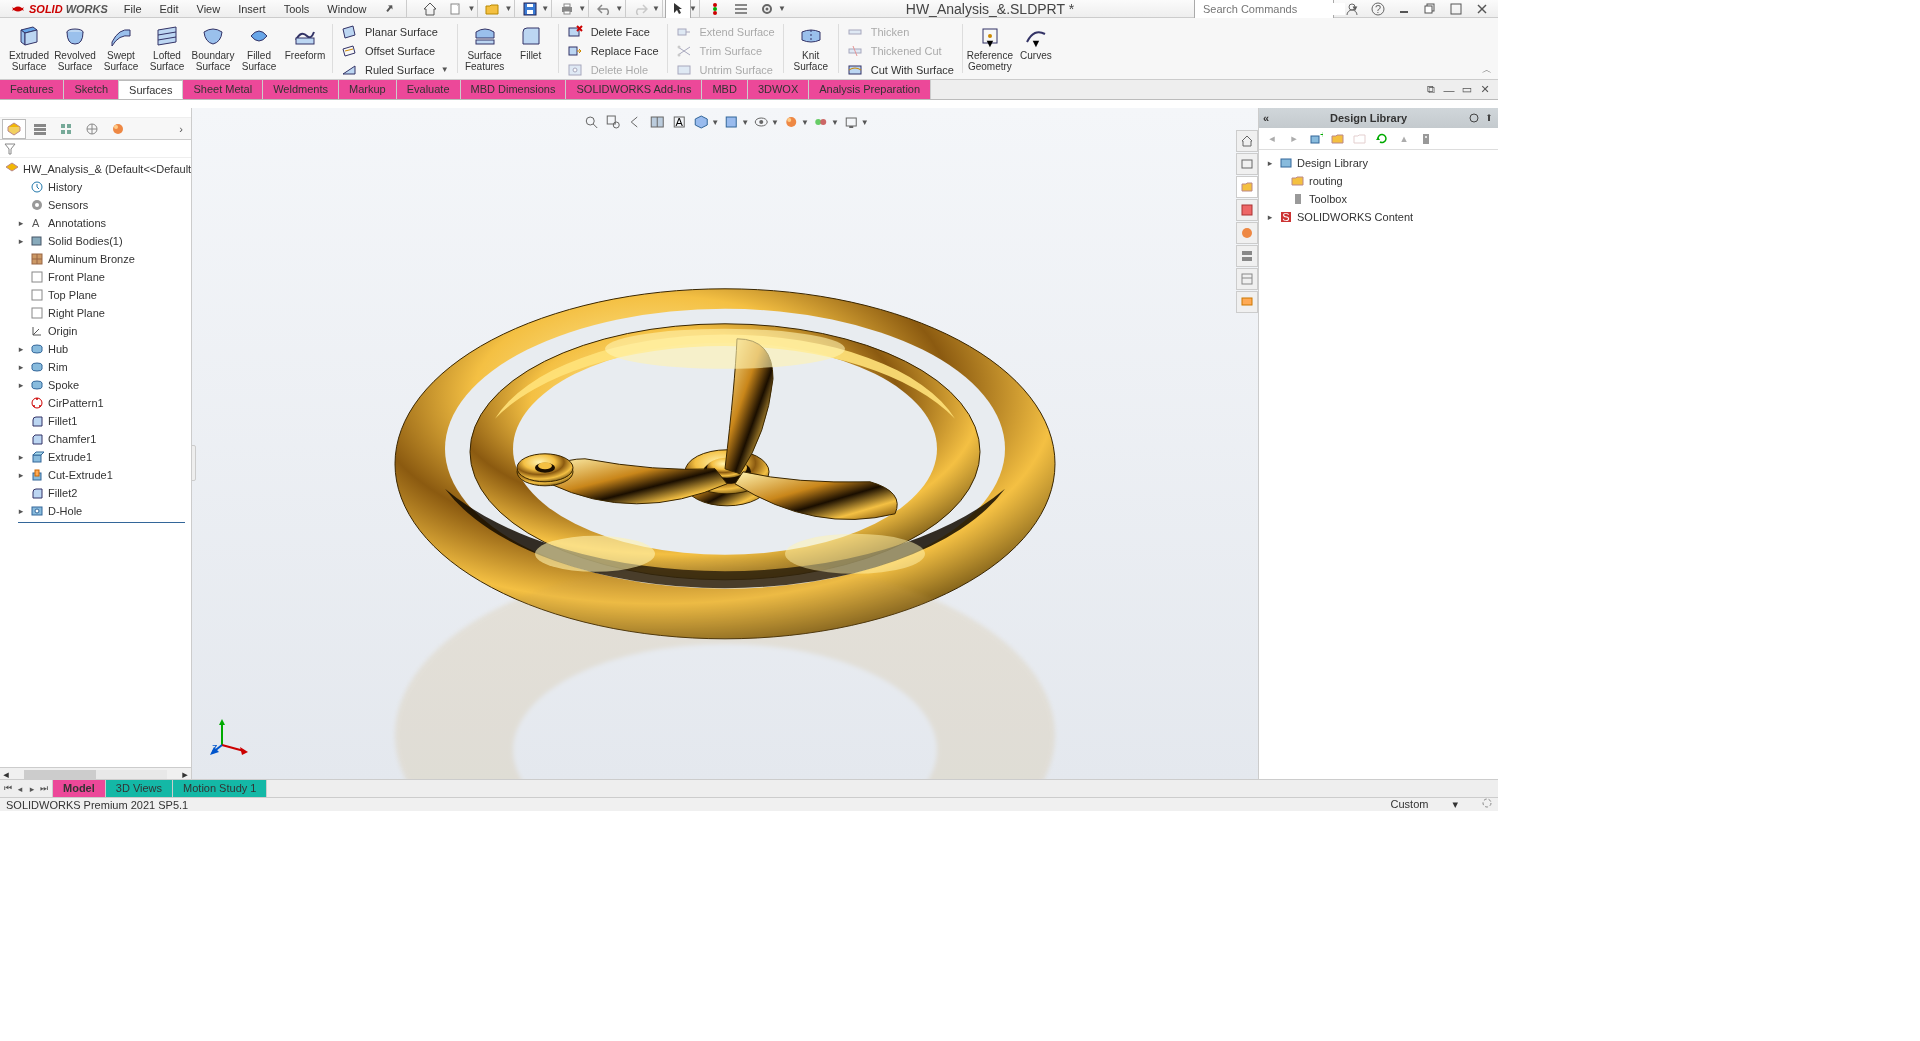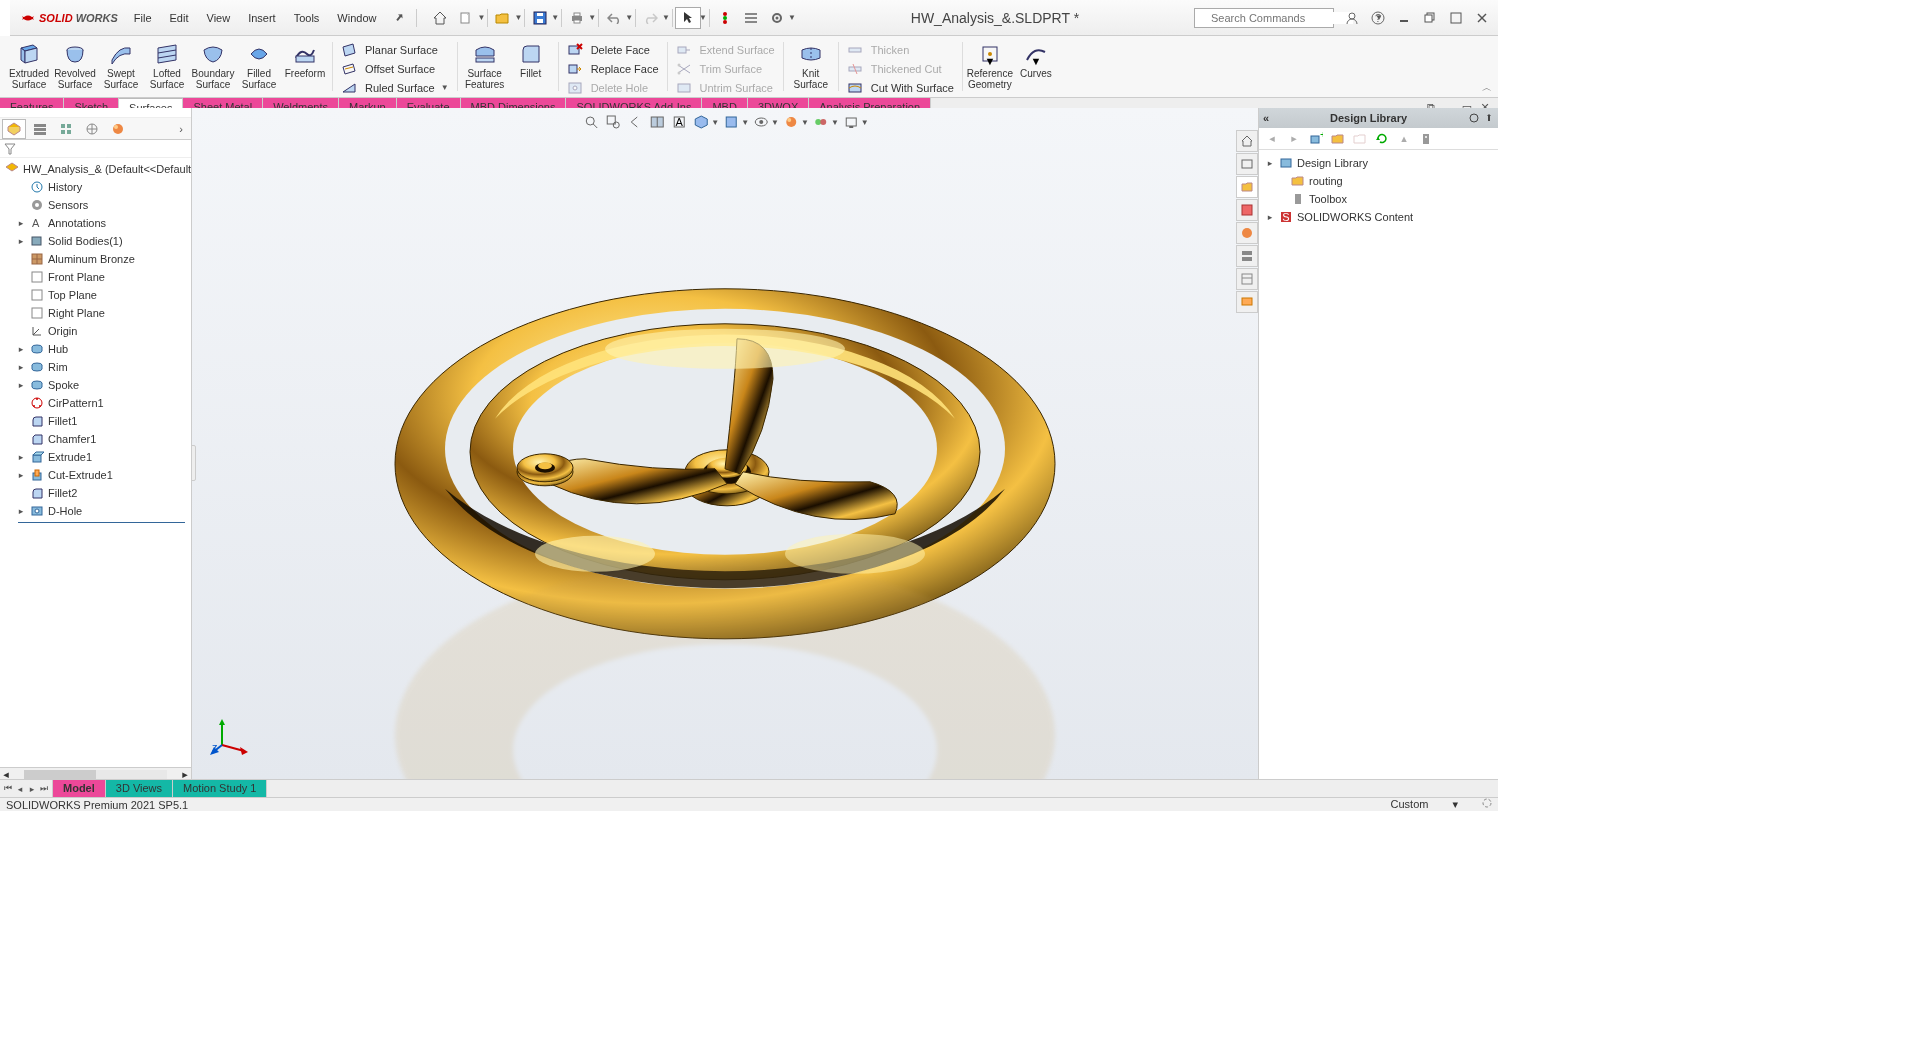--- a/index.html
+++ b/index.html
@@ -1,29 +1,29 @@
 <!DOCTYPE html>
 <html><head>
 <meta charset="utf-8">
 <style>
 * { margin:0; padding:0; box-sizing:border-box; font-family:"Segoe UI",Arial,sans-serif; font-size:11px; color:#333; }
 body { width:1498px; height:811px; background:#fff; overflow:hidden; position:relative; }
 
-.menubar { height:36px; background:linear-gradient(#fbfbfb,#eee); border-bottom:1px solid #ccc; display:flex; align-items:center; padding:0 4px; gap:2px;margin-left:10px; }
+.menubar { height:18px; background:linear-gradient(#fbfbfb,#eee); border-bottom:1px solid #ccc; display:flex; align-items:center; padding:0 4px; gap:2px; }
 .logo { display:flex; align-items:center; gap:3px; font-weight:bold; font-style:italic; color:#b00; padding:0 6px; }
 .logo span.red { color:#cc0000; font-weight:bold; }
 .logo span.dark { color:#555; font-weight:bold; }
 .menubar .mitem { padding:4px 8px; cursor:default; }
 .qat { display:flex; align-items:center; gap:0; margin-left:6px; }
 .qat-btn { width:26px; height:22px; display:flex; align-items:center; justify-content:center; border:1px solid transparent; }
 .qat-sep { width:1px; height:18px; background:#ccc; margin:0 2px; }
 .caret { font-size:8px; color:#555; margin-left:-2px; }
 .menubar .spacer { flex:1; }
 .title { font-size:14px; color:#444; }
-.search-box { display:flex; align-items:center; background:#fff; border:1px solid #aaa; height:20px; width:140px; padding:0 4px; gap:12px; }
+.search-box { display:flex; align-items:center; background:#fff; border:1px solid #aaa; height:20px; width:140px; padding:0 4px; gap:4px; }
 .search-box input { border:0; outline:0; flex:1; font-size:11px; }
 .winbtns { display:flex; gap:2px; margin-left:4px; }
 .winbtn { width:24px; height:20px; display:flex; align-items:center; justify-content:center; }
 
 .ribbon { height:62px; background:#f7f7f7; border-bottom:1px solid #ccc; display:flex; align-items:stretch; padding:2px 4px; gap:0; position:relative; }
 .rgroup { display:flex; align-items:flex-start; padding:2px 2px; }
 .rsep { width:1px; background:#ddd; margin:4px 2px; }
 .bigbtn { display:flex; flex-direction:column; align-items:center; justify-content:flex-start; width:46px; padding:2px 0; gap:2px; text-align:center; line-height:1.1; cursor:default; }
 .bigbtn .ico { width:24px; height:24px; }
 .bigbtn .lbl { font-size:10px; color:#333; }

